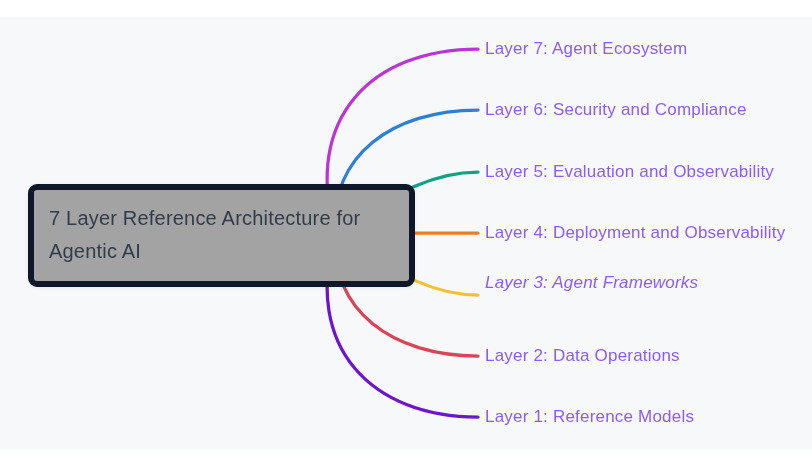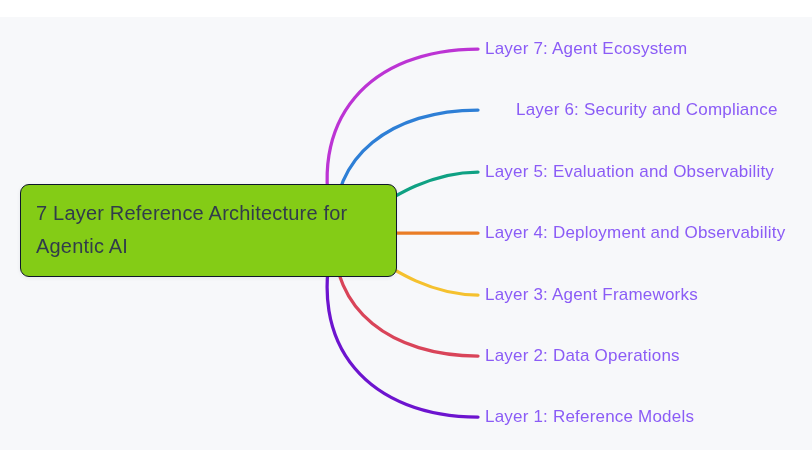--- a/index.html
+++ b/index.html
@@ -28,26 +28,26 @@
   svg.links {
     position: absolute;
     left: 0;
     top: 0;
     width: 812px;
     height: 462px;
     display: block;
   }
   .root-node {
     position: absolute;
-    left: 20px;
+    left: 28px;
     top: 184px;
     width: 345px;
     height: 67px;
-    background: #84cc16;
-    border: 1px solid #0f172a;
+    background: #a3a3a3;
+    border: 6px solid #0f172a;
     border-radius: 9px;
     box-shadow: 0 1px 4px rgba(30, 40, 60, 0.07);
     padding: 12px 15px;
     box-sizing: content-box;
     cursor: pointer;
   }
   .root-node .root-label {
     font-size: 20px;
     line-height: 33px;
     color: #313c4b;
@@ -80,20 +80,20 @@
       <path d="M335,234 C330,310 392,356 478,356" stroke="#d94459" stroke-width="3.25" stroke-linecap="round" fill="none"></path>
       <path d="M335,234 C303,348 372,417 478,417" stroke="#6d14cf" stroke-width="3.25" stroke-linecap="round" fill="none"></path>
     </svg>
 
   <div class="root-node">
     <div class="root-label">7 Layer Reference Architecture for Agentic AI</div>
   </div>
 
   <div id="labels">
       <div class="branch-label" style="top: 37px;">Layer 7: Agent Ecosystem</div>
-      <div class="branch-label" style="top: 98px; margin-left: 31px;">Layer 6: Security and Compliance</div>
+      <div class="branch-label" style="top: 98px;">Layer 6: Security and Compliance</div>
       <div class="branch-label" style="top: 160px; text-align: right;">Layer 5: Evaluation and Observability</div>
       <div class="branch-label" style="top: 221px;">Layer 4: Deployment and Observability</div>
-      <div class="branch-label" style="top: 283px;">Layer 3: Agent Frameworks</div>
+      <div class="branch-label" style="top: 271px; font-style: italic;">Layer 3: Agent Frameworks</div>
       <div class="branch-label" style="top: 344px;">Layer 2: Data Operations</div>
       <div class="branch-label" style="top: 405px;">Layer 1: Reference Models</div>
     </div>
 </div>
 
 </body></html>

